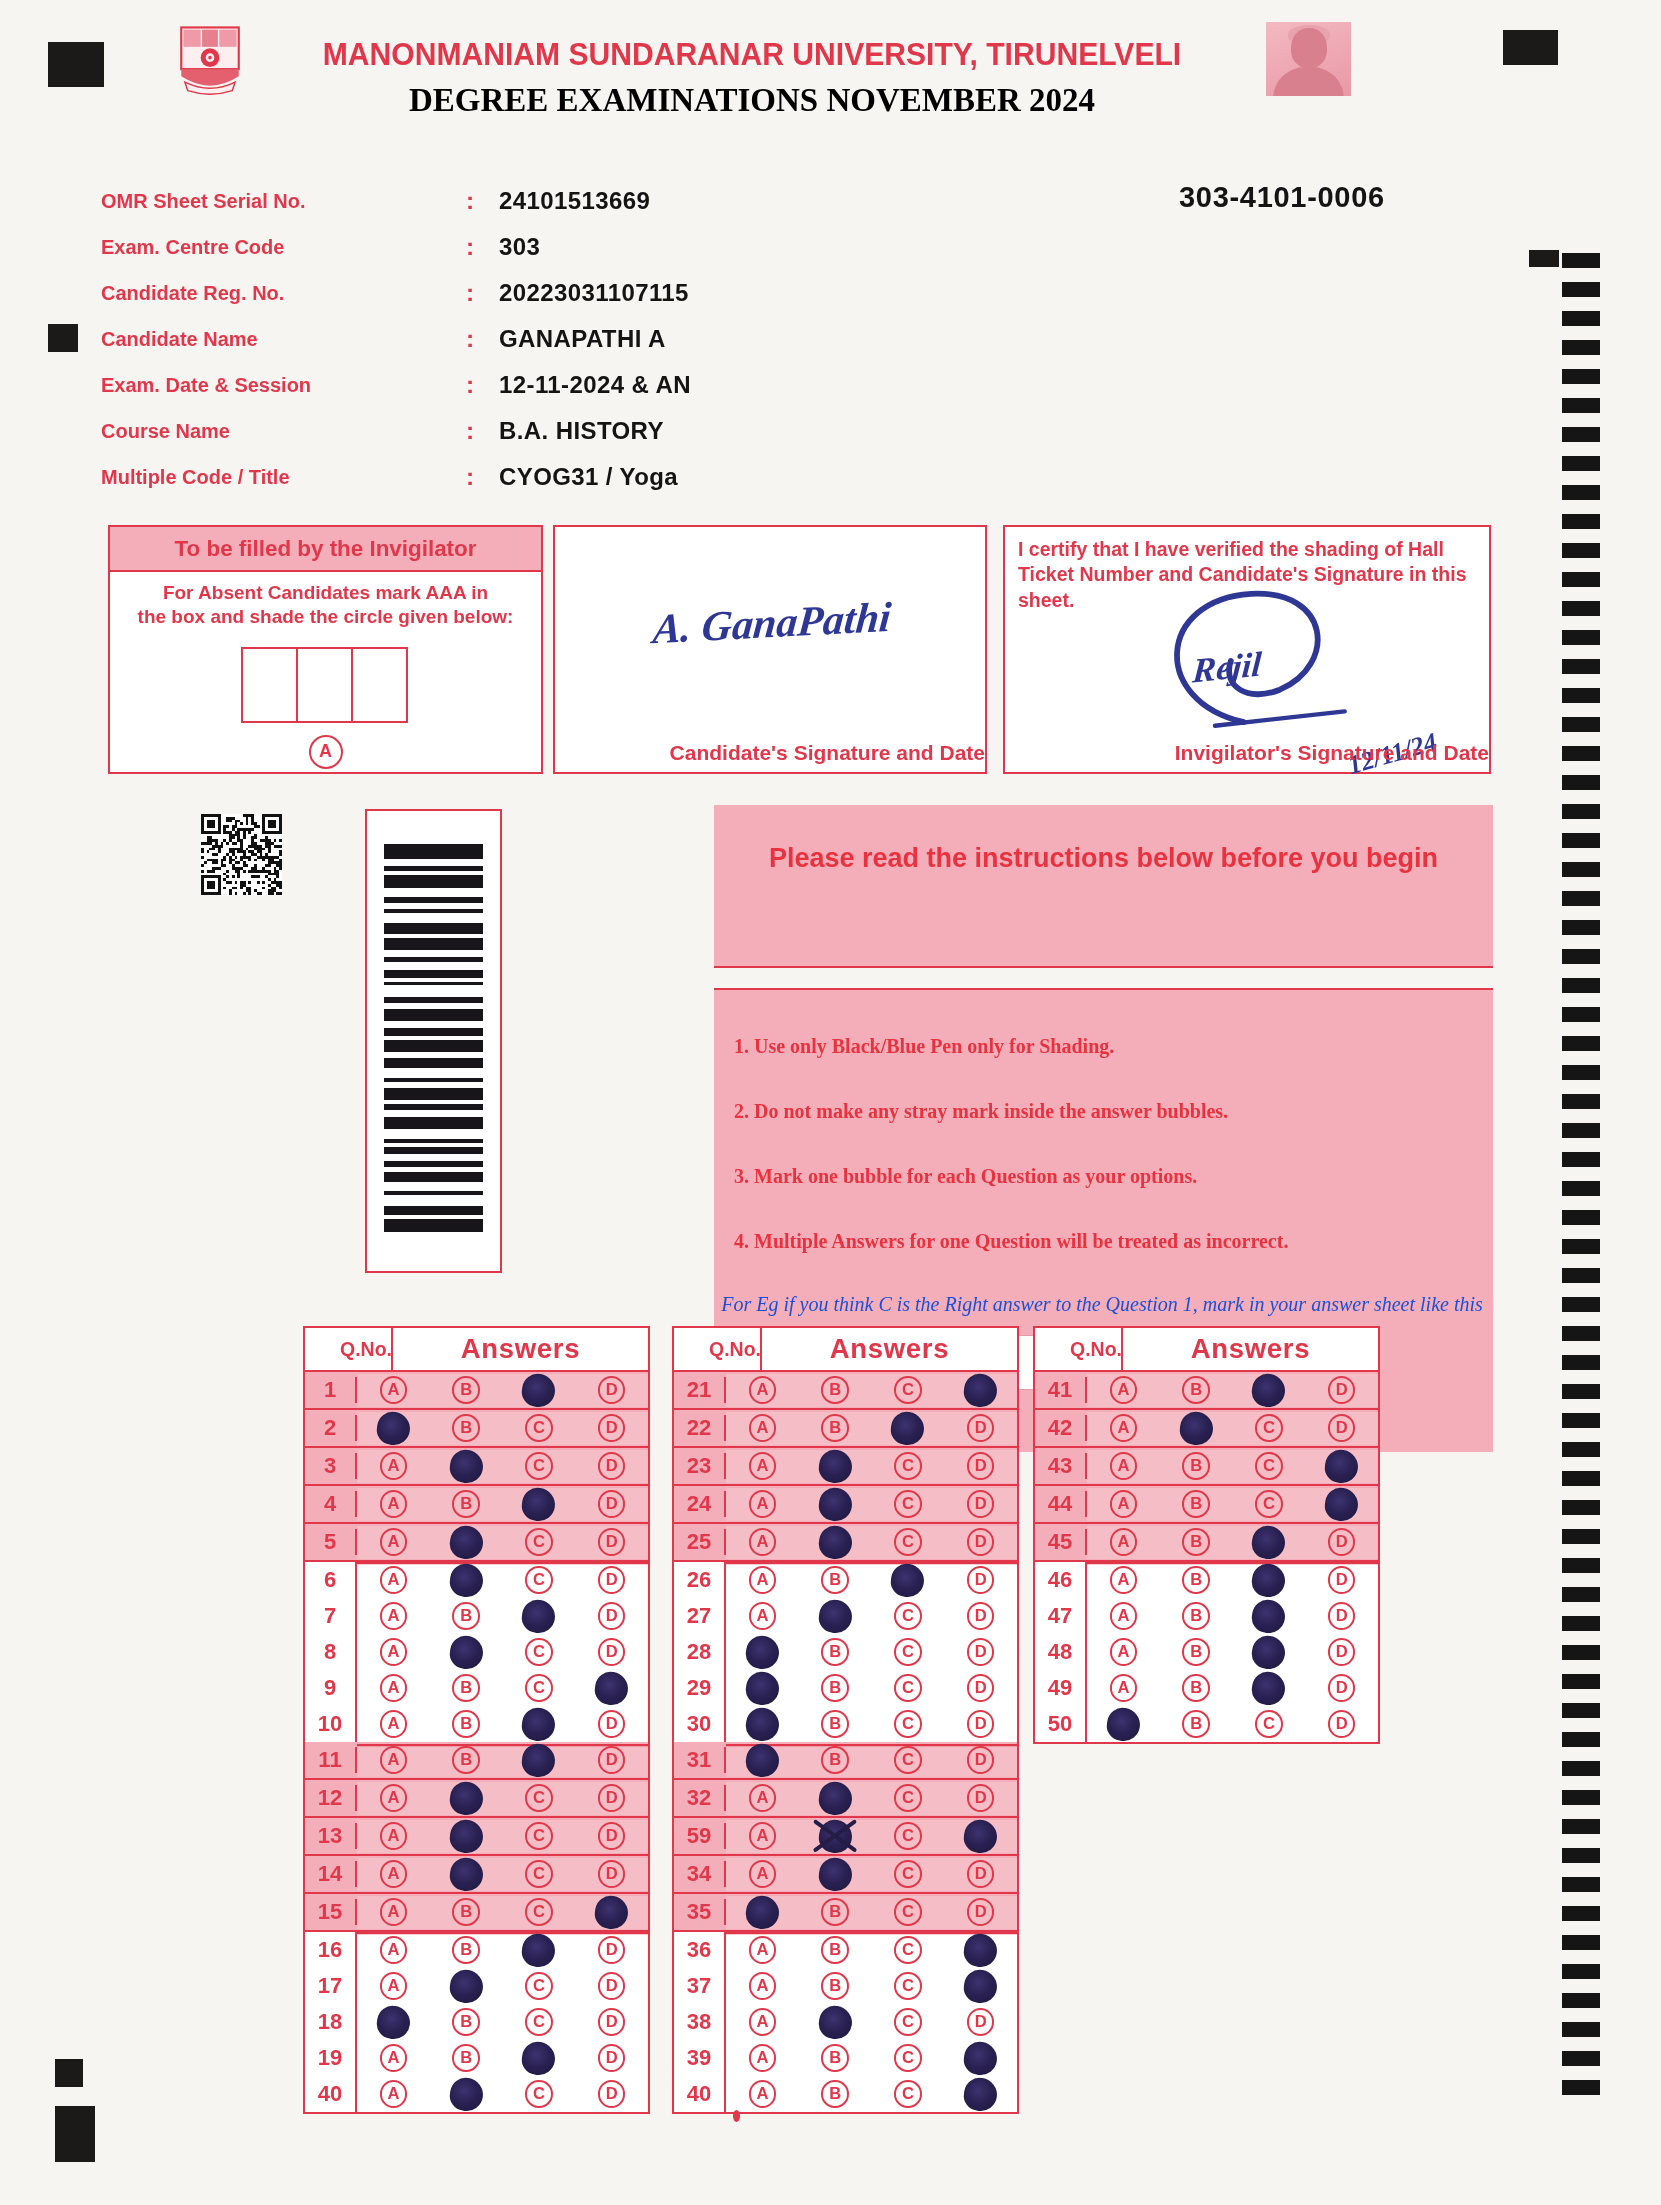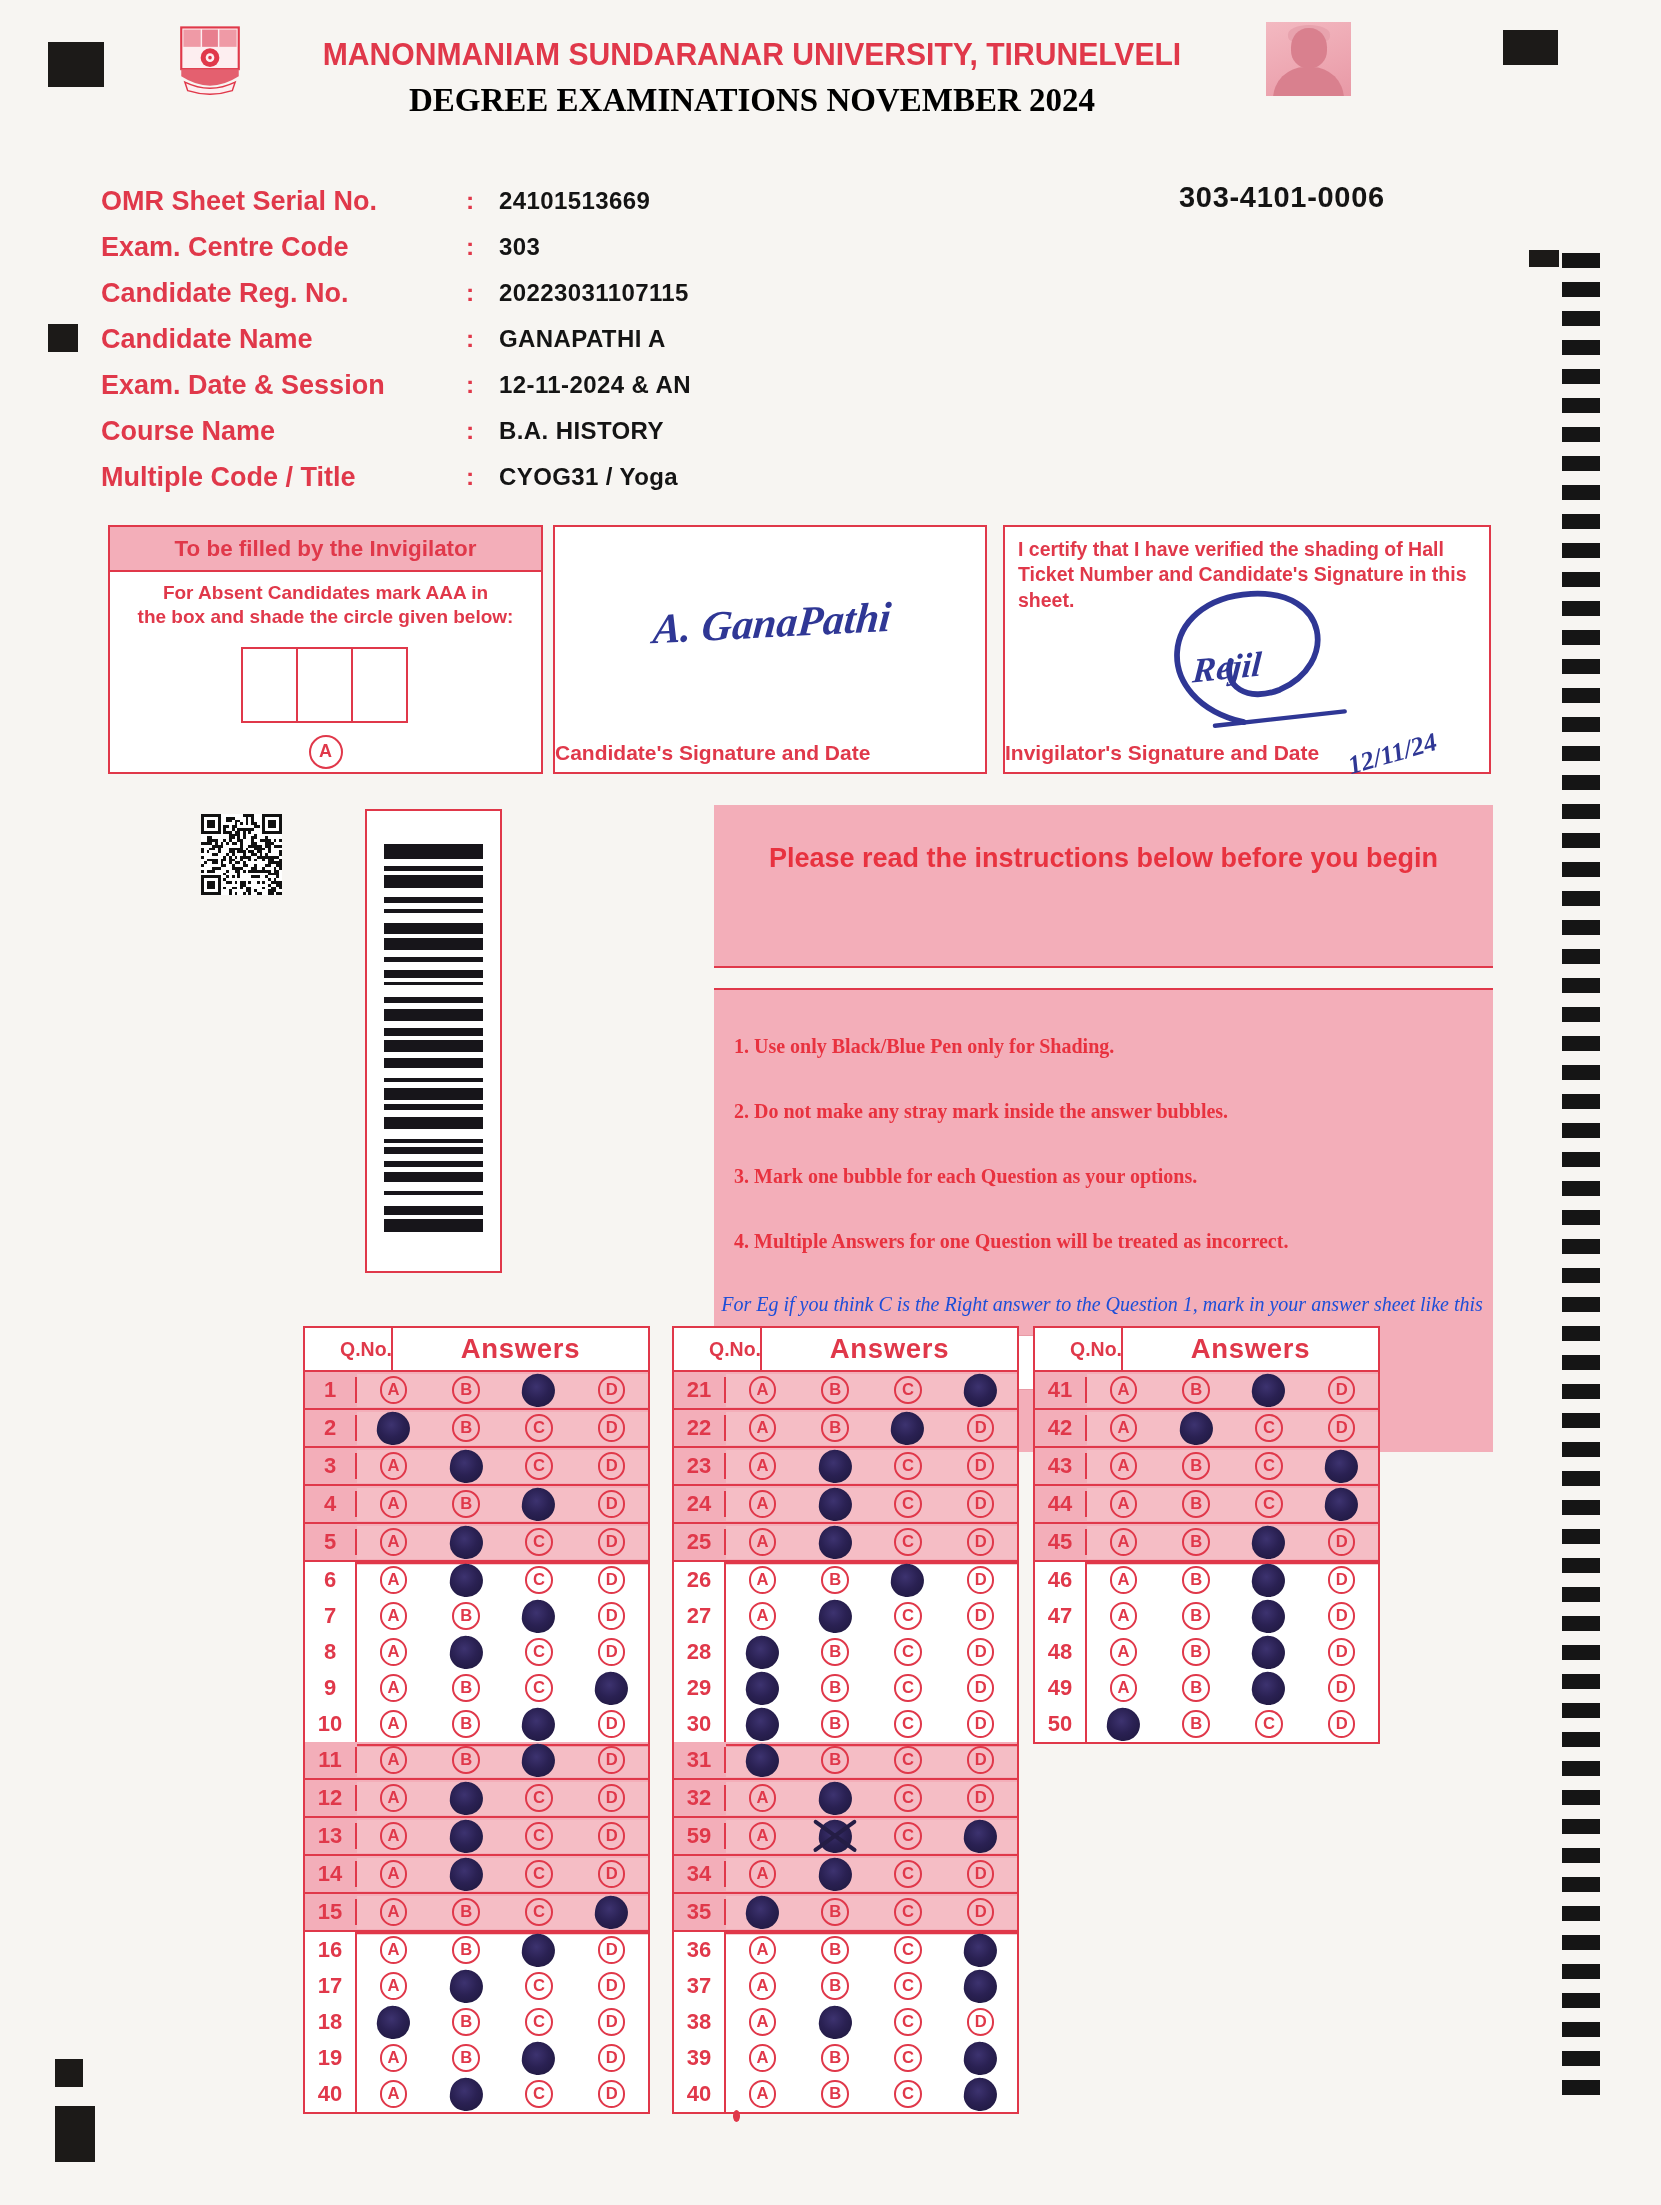--- a/index.html
+++ b/index.html
@@ -23,37 +23,37 @@
   .ph-head{position:absolute;left:24.6px;top:5.8px;width:36px;height:40px;background:#d9808e;border-radius:48% 48% 44% 44%;}
   .ph-turban{position:absolute;left:22px;top:2.9px;width:42px;height:19px;background:#e8a3ae;border-radius:50% 50% 40% 40%;}
   .ph-body{position:absolute;left:7.2px;bottom:-4.3px;width:71px;height:33px;background:#d9808e;border-radius:32px 32px 0 0;}
 
   .refcode{position:absolute;left:1179px;top:181px;width:303px;font-size:29px;font-weight:bold;
            color:#141414;letter-spacing:0.7px;}
 
   
   .fields{position:absolute;left:101px;top:178px;width:838px;}
   .frow{display:flex;height:46px;align-items:center;}
-  .flabel{width:365px;font-size:27px;font-weight:bold;color:#e0384a;}
+  .flabel{width:365px;font-size:20px;font-weight:bold;color:#e0384a;}
   .fcolon{width:33px;font-size:24.6px;font-weight:bold;color:#e0384a;}
   .fvalue{font-size:24px;font-weight:bold;color:#141414;letter-spacing:0.4px;}
 
   
   .box{position:absolute;top:525px;border:2.2px solid #e0384a;background:#fff;box-sizing:border-box;}
   .box1{left:108px;width:435px;height:249px;}
   .box2{left:553px;width:434px;height:249px;}
   .box3{left:1003px;width:488px;height:249px;}
   .band{height:43px;background:#f3aeb9;border-bottom:2.2px solid #e0384a;display:flex;align-items:center;
         justify-content:center;font-size:22.4px;font-weight:bold;color:#e0384a;}
   .aaa-note{margin-top:8.7px;text-align:center;font-size:19px;font-weight:bold;color:#e0384a;line-height:1.3;}
   .aaa-boxes{display:flex;justify-content:center;margin-top:17.3px;}
   .abox{width:53px;height:72px;border:2.2px solid #e0384a;background:#fff;margin-left:-2.2px;}
   .circleA{margin:11.6px auto 0;width:30px;height:30px;border:2.2px solid #e0384a;border-radius:50%;
            color:#e0384a;font-size:18px;font-weight:bold;display:flex;align-items:center;justify-content:center;}
-  .blabel{position:absolute;bottom:7.2px;left:0;width:100%;text-align:left;font-size:21px;font-weight:bold;color:#e0384a;}
+  .blabel{position:absolute;bottom:7.2px;left:0;width:100%;text-align:right;font-size:21px;font-weight:bold;color:#e0384a;}
   .sig1{position:absolute;left:22px;top:72px;width:390px;text-align:center;
         font-family:"Liberation Serif",serif;font-style:italic;font-weight:bold;font-size:42px;color:#2f3795;
         transform:rotate(-3deg) skewX(-8deg);}
   .certify{margin:10px 13px 0;font-size:19.5px;font-weight:bold;color:#e0384a;line-height:1.3;}
   .flourish{position:absolute;left:123px;top:51px;}
   .sig2name{position:absolute;left:188px;top:121px;font-family:"Liberation Serif",serif;font-style:italic;
             font-weight:bold;font-size:35px;color:#2f3795;transform:skewX(-10deg) rotate(-6deg);}
   .sig2date{position:absolute;right:51px;bottom:2.9px;font-family:"Liberation Serif",serif;font-style:italic;
             font-weight:bold;font-size:26px;color:#2f3795;transform:rotate(-16deg);}
 

